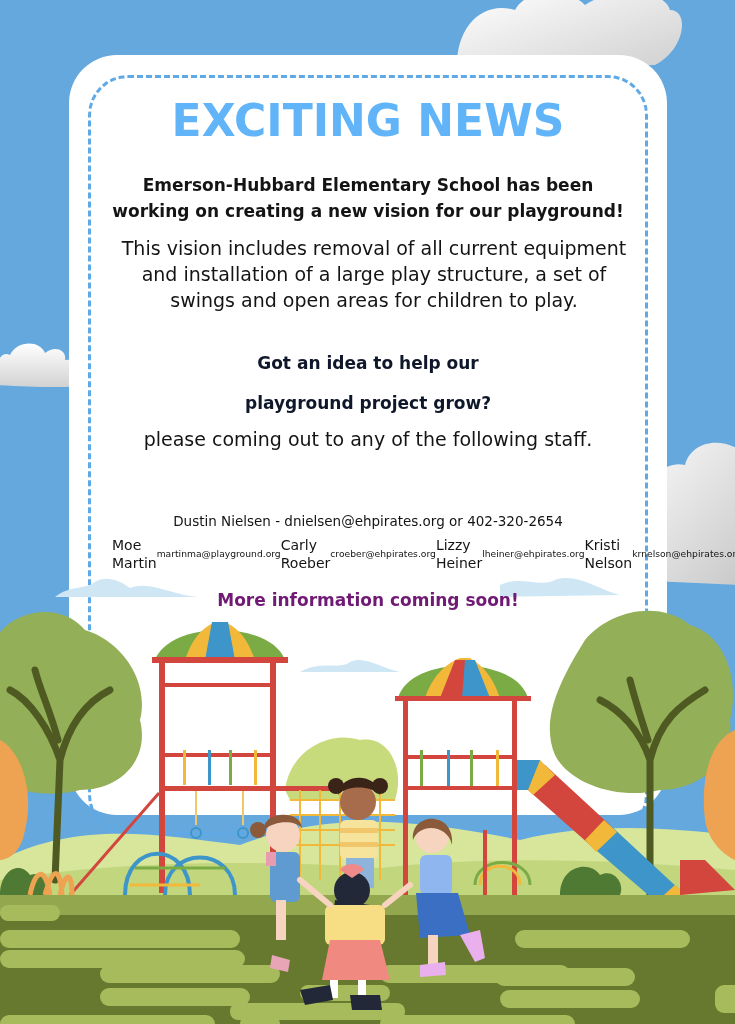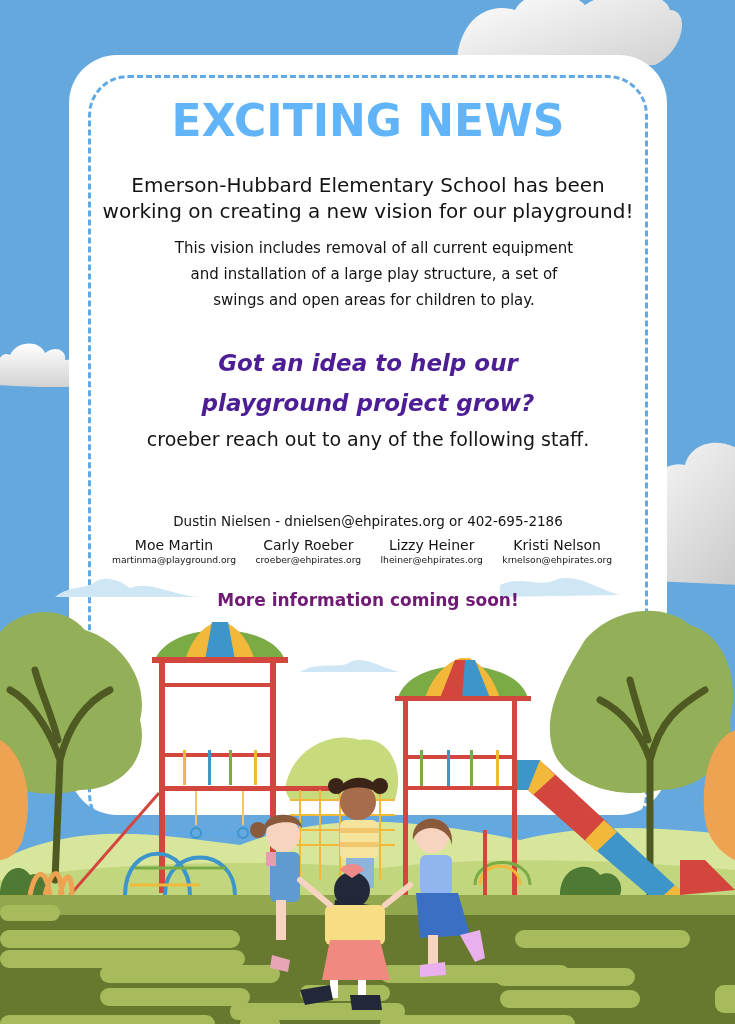--- a/index.html
+++ b/index.html
@@ -33,41 +33,40 @@
   .text-block { position: absolute; left: 69px; width: 598px; text-align: center; color: #141414; }
 
   .headline {
     top: 95px;
     font-family: "DejaVu Sans", sans-serif;
     font-weight: bold;
     font-size: 44px;
     letter-spacing: 0px;
     color: #61b4f7;
   }
-  .para1 { top: 172px; font-size: 20px; line-height: 26px; }
-  .para2 { top: 235px; font-size: 15px; line-height: 26px; padding-left: 12px; }
+  .para1 { top: 172px; font-size: 17px; line-height: 26px; font-weight: bold; }
+  .para2 { top: 235px; font-size: 19px; line-height: 26px; padding-left: 12px; }
 
   .question {
     top: 343px;
     font-family: "DejaVu Sans", sans-serif;
     font-weight: bold;
-    font-size: 23px;
+    font-size: 17px;
     line-height: 40px;
-    color: #4c1d95;
-    font-style: italic;
+    color: #0f172a;
   }
   .appeal { top: 425px; font-size: 19px; line-height: 29px; }
   .lead-contact { top: 512px; font-size: 13.5px; line-height: 18px; }
 
   .staff-row {
     position: absolute; top: 536px; left: 112px; width: 500px;
     display: flex; justify-content: space-between;
   }
   .staff {
-    display: flex; flex-direction: column; align-items: center;
+    display: flex; flex-direction: row; align-items: center;
   }
   .staff-name { font-size: 14px; line-height: 18px; color: #141414; }
   .staff-email { font-size: 9.2px; line-height: 12px; color: #141414; }
 
   .more-info {
     top: 590px;
     font-weight: bold;
     font-size: 17px;
     color: #701a75;
   }
@@ -122,24 +121,24 @@
     <div>and installation of a large play structure, a set of</div>
     <div>swings and open areas for children to play.</div>
   </div>
 
   <div class="text-block question">
     <div>Got an idea to help our</div>
     <div>playground project grow?</div>
   </div>
 
   <div class="text-block appeal">
-    <div>croeber reach out to any of the following staff.</div>
-  </div>
-
-  <div class="text-block lead-contact">Dustin Nielsen - dnielsen@ehpirates.org or 402-695-2186</div>
+    <div>please coming out to any of the following staff.</div>
+  </div>
+
+  <div class="text-block lead-contact">Dustin Nielsen - dnielsen@ehpirates.org or 402-320-2654</div>
 
   <div class="staff-row">
     <div class="staff">
       <span class="staff-name">Moe Martin</span>
       <span class="staff-email">martinma@playground.org</span>
     </div>
     <div class="staff">
       <span class="staff-name">Carly Roeber</span>
       <span class="staff-email">croeber@ehpirates.org</span>
     </div>

